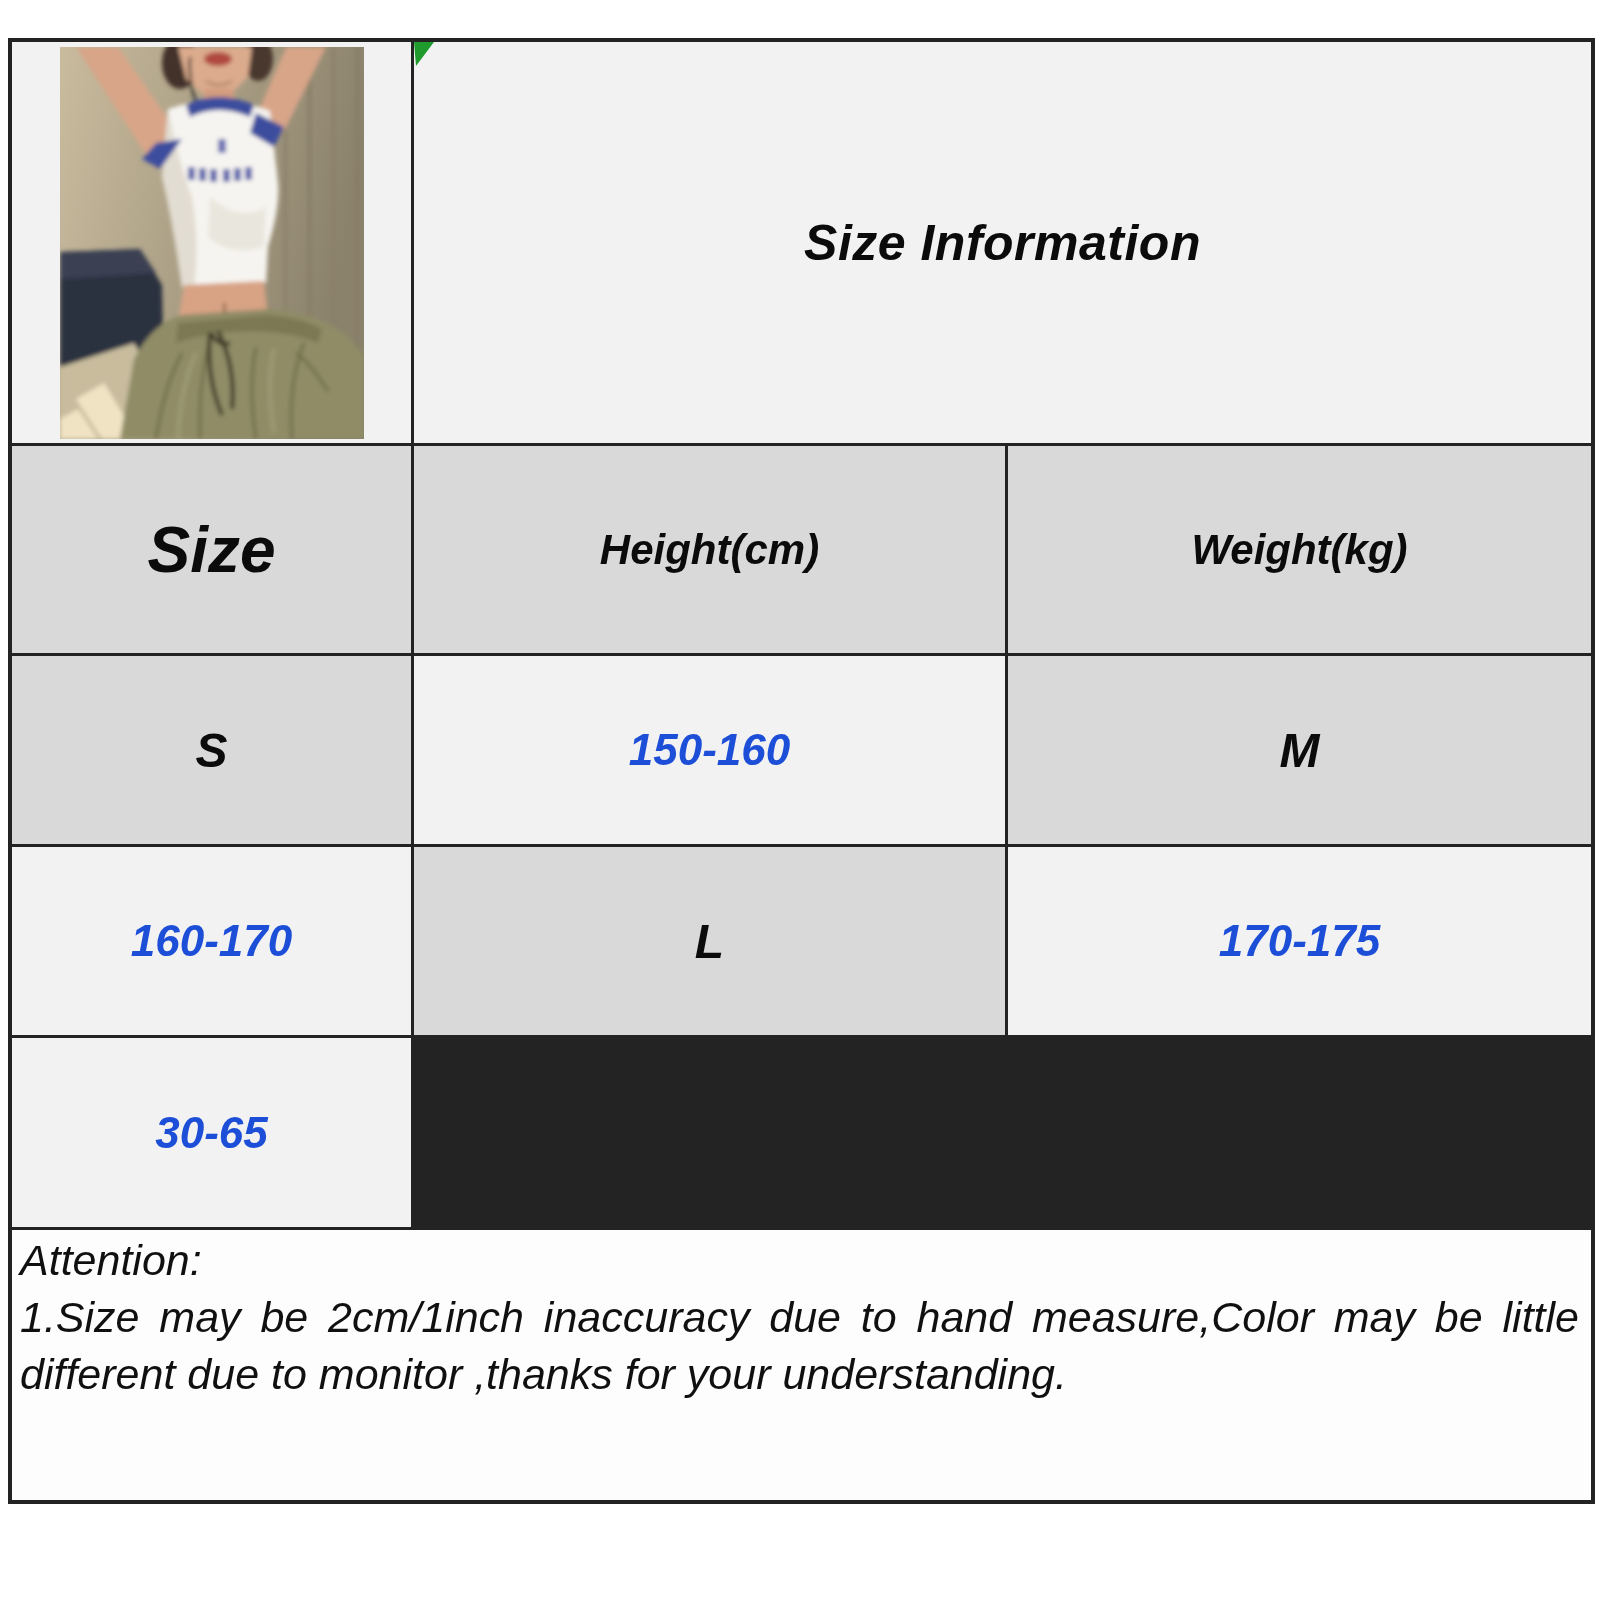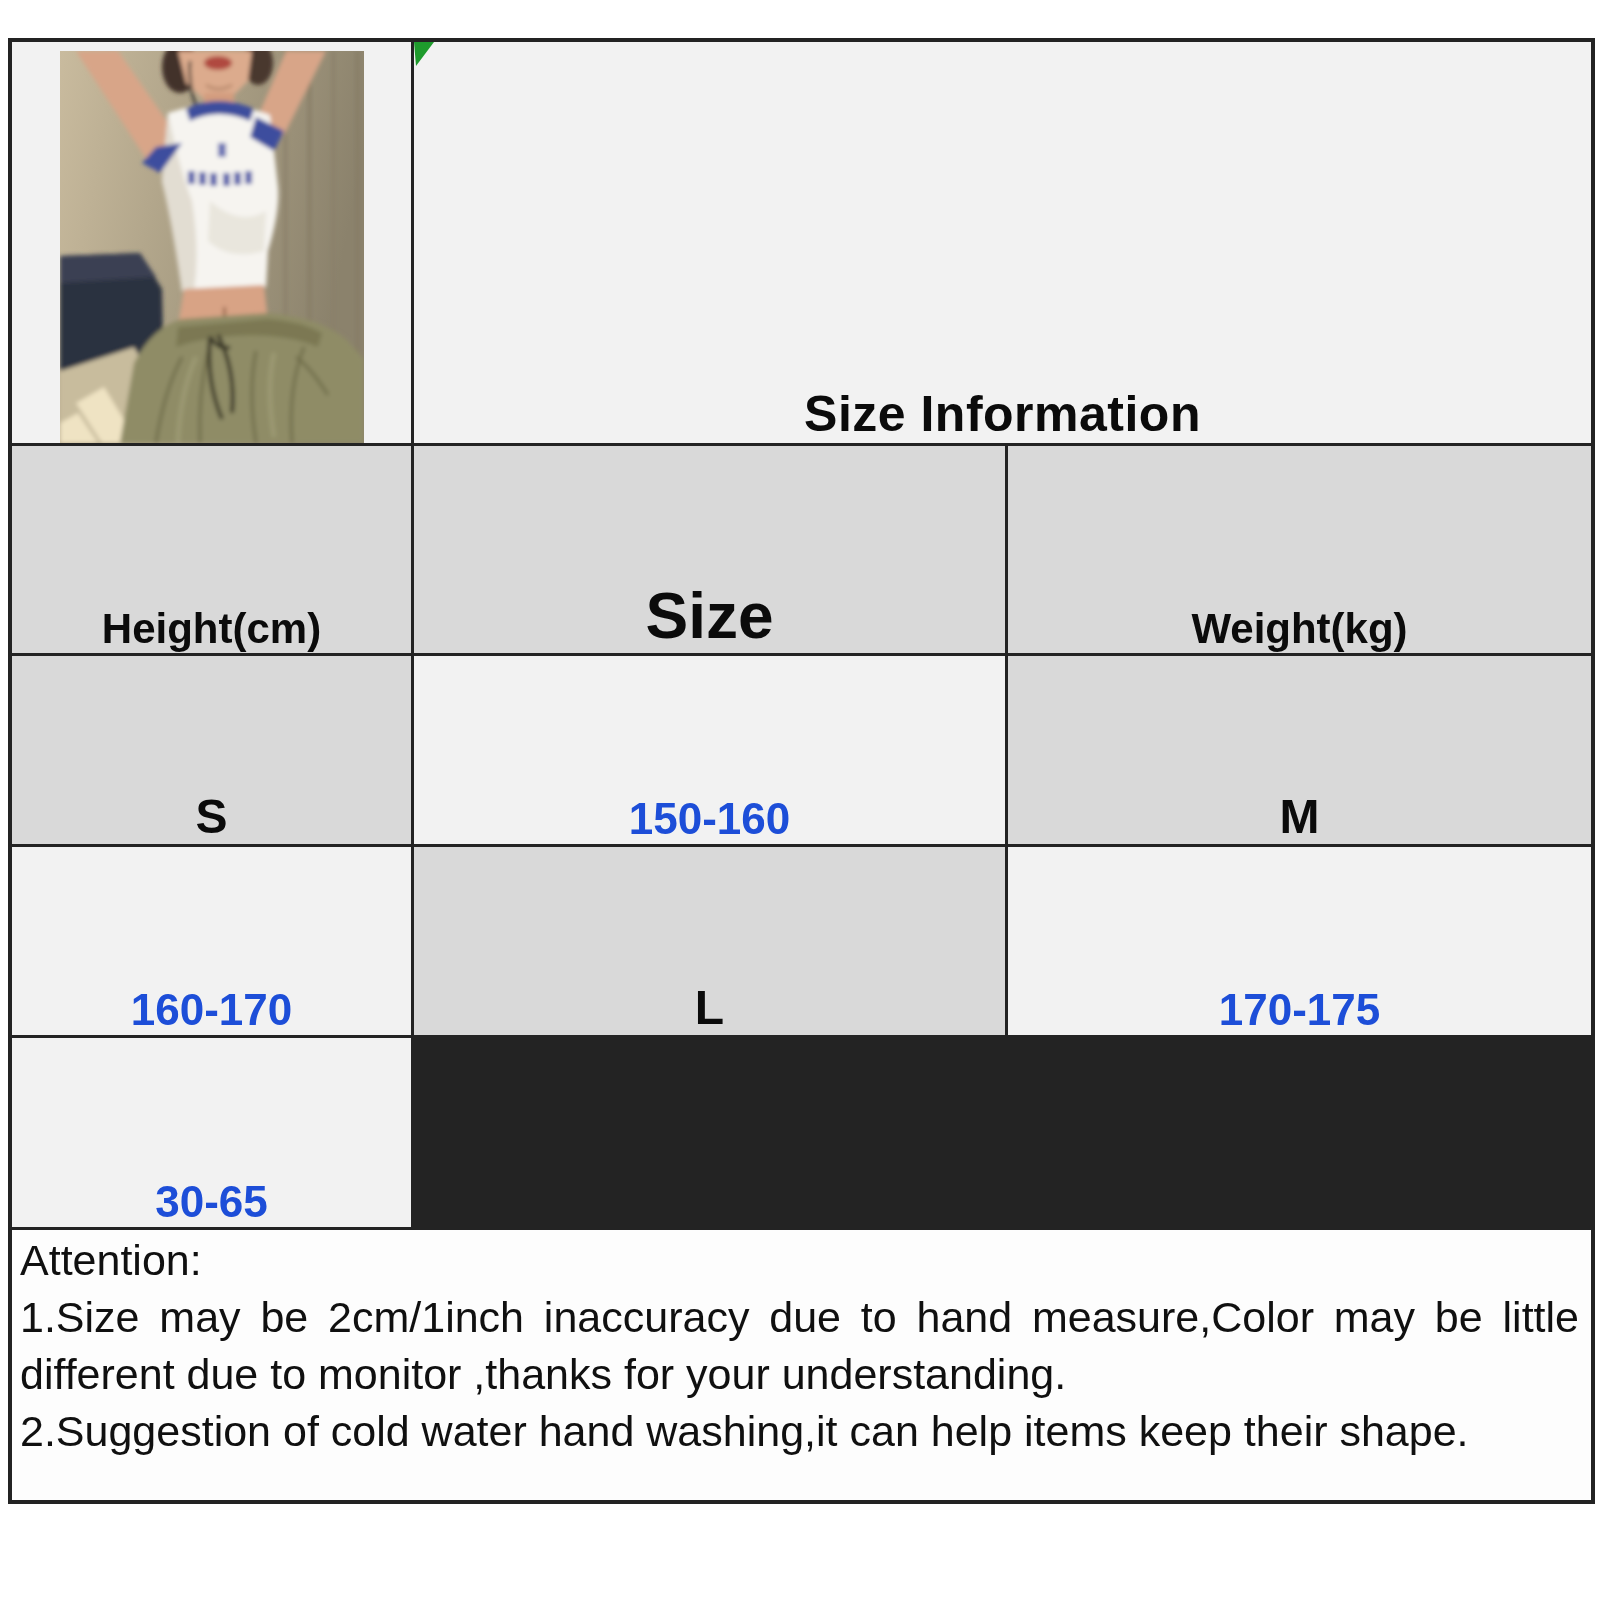--- a/index.html
+++ b/index.html
@@ -11,21 +11,21 @@
   .page { position:relative; width:1600px; height:1600px; background:#ffffff; overflow:hidden; }
 
   .sheet {
     position:absolute; left:8px; top:38px;
     background:#232323; border:4px solid #232323;
     display:grid;
     grid-template-columns:399px 591px 583px;
     grid-template-rows:401px 207px 188px 188px 189px 270px;
     gap:3px;
   }
-  .cell { display:flex; align-items:flex-end; justify-content:center; box-sizing:border-box; }
+  .cell { display:flex; align-items:center; justify-content:center; box-sizing:border-box;font-style:italic; }
   .bg-light { background:#f2f2f2; }
   .bg-gray  { background:#d9d9d9; }
   .bg-white { background:#fdfdfd; }
 
   .title-cell { grid-column:2 / 4; position:relative; }
   .marker { position:absolute; top:0; left:0; display:block; }
 
   .title { font-weight:bold; font-size:50px; color:#0b0b0b; letter-spacing:0.5px; }
 
   .head-size { font-weight:bold; font-size:64px; color:#0b0b0b; }
@@ -123,24 +123,24 @@
     </div>
 
     <div class="cell bg-light title-cell">
       <svg class="marker" width="26" height="30" viewBox="0 0 26 30">
         <polygon points="0,0 20,0 2,24" fill="#1e9b2c"></polygon>
       </svg>
       <div class="title">Size Information</div>
     </div>
 
     <div class="cell bg-gray">
-      <span class="head-col">Height(cm)</span>
+      <span class="head-size">Size</span>
     </div>
     <div class="cell bg-gray">
-      <span class="head-size">Size</span>
+      <span class="head-col">Height(cm)</span>
     </div>
     <div class="cell bg-gray">
       <span class="head-col">Weight(kg)</span>
     </div>
 
     <div class="cell bg-gray">
       <span class="row-label">S</span>
     </div>
     <div class="cell bg-light">
       <span class="row-value">150-160</span>
@@ -160,18 +160,17 @@
       <span class="row-value">170-175</span>
     </div>
     <div class="cell bg-light">
       <span class="row-value">30-65</span>
     </div>
 
     <div class="cell bg-white attention-cell">
       <div class="att-text">
         <p>Attention:</p>
         <p class="att-justify">1.Size may be 2cm/1inch inaccuracy due to hand measure,Color may be little different due to monitor ,thanks for your understanding.</p>
-        <p>2.Suggestion of cold water hand washing,it can help items keep their shape.</p>
       </div>
     </div>
 
   </div>
 </div>
 
 </body></html>

